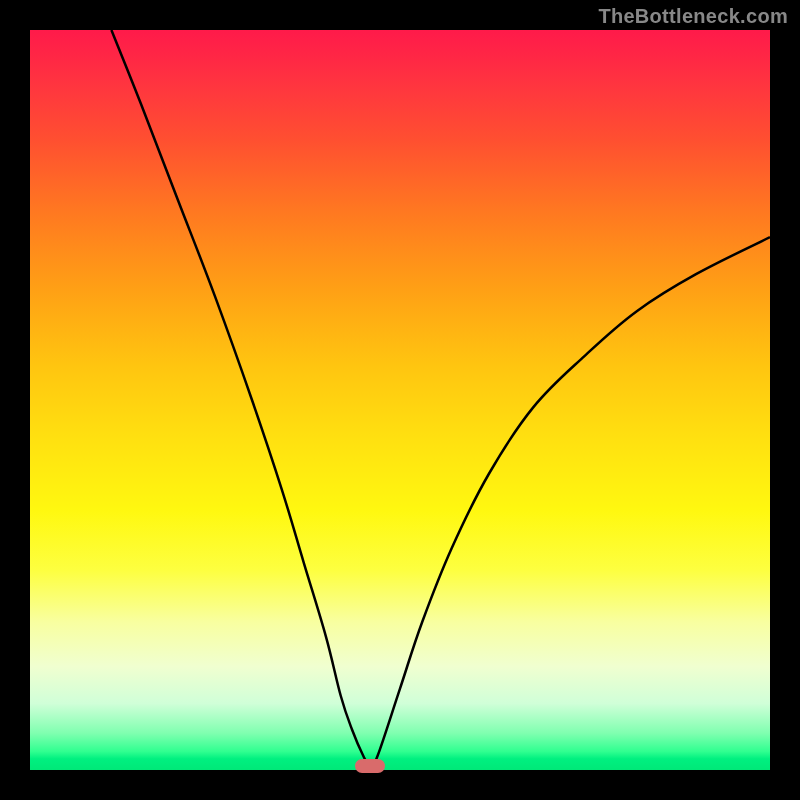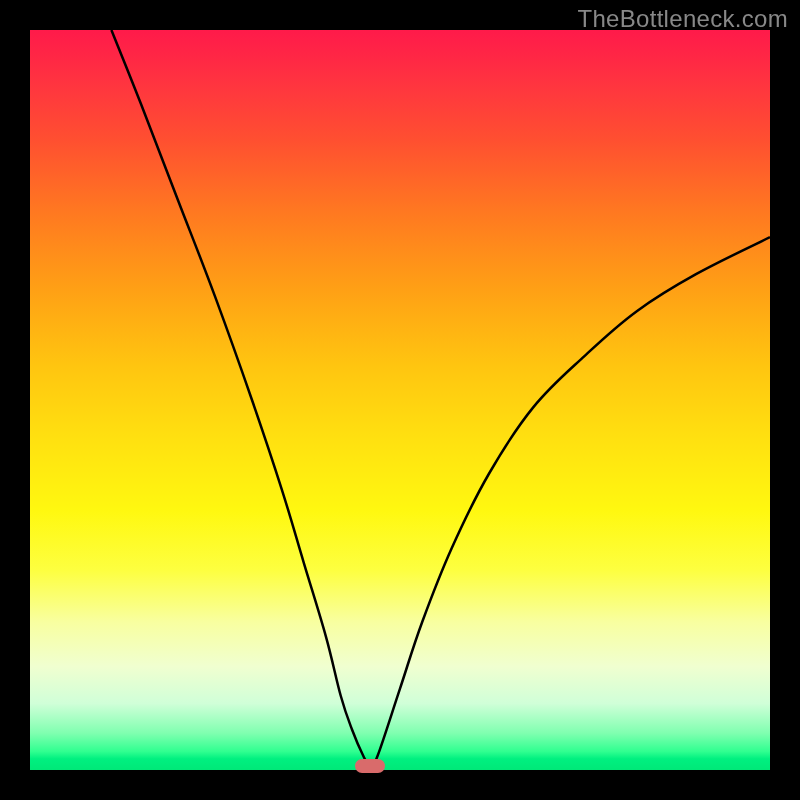--- a/index.html
+++ b/index.html
@@ -46,22 +46,22 @@
       #30ff90 97.5%,
       #00f080 98.5%,
       #00e878 100%
     );
   }
   .watermark {
     position: absolute;
     top: 5px;
     right: 12px;
     color: #888;
-    font-size: 24px;
-    font-weight: 400;
+    font-size: 20px;
+    font-weight: 700;
     z-index: 5;
     letter-spacing: 0.3px;
   }
   svg.curve {
     position: absolute;
     left: 0;
     top: 0;
     width: 740px;
     height: 740px;
     z-index: 3;

